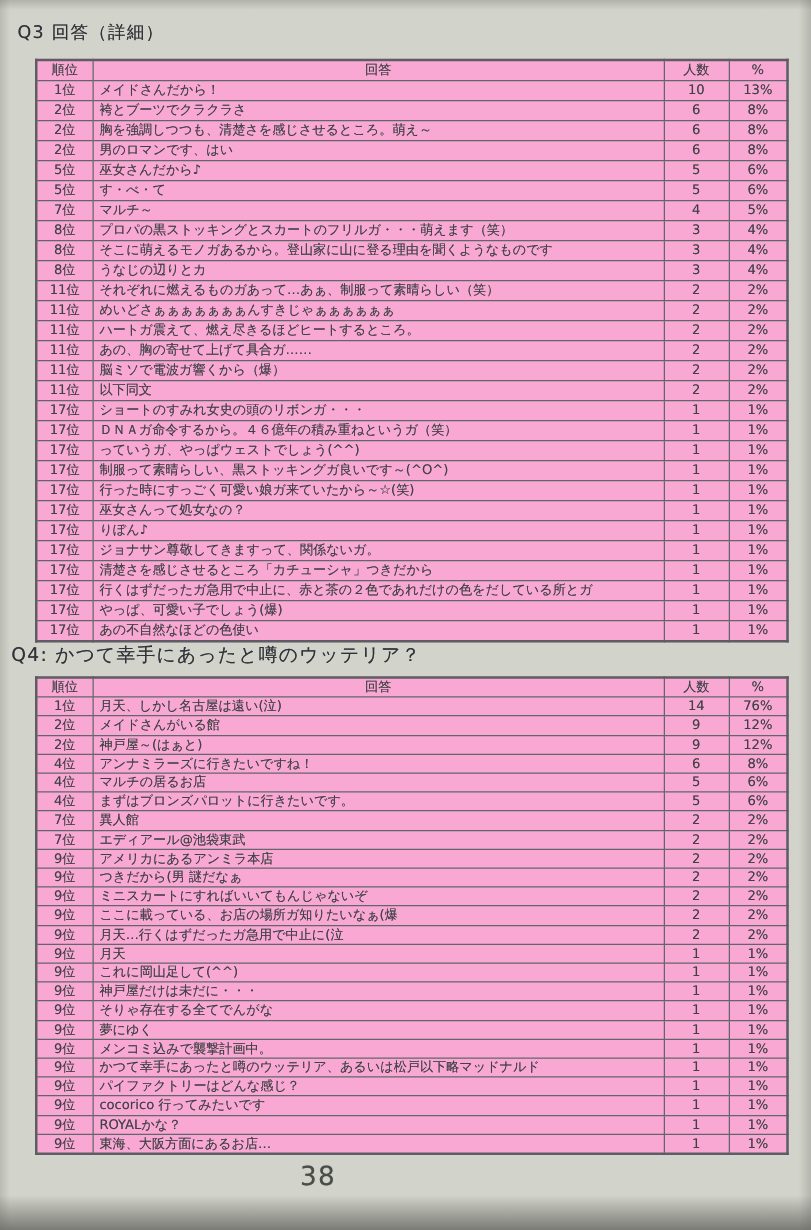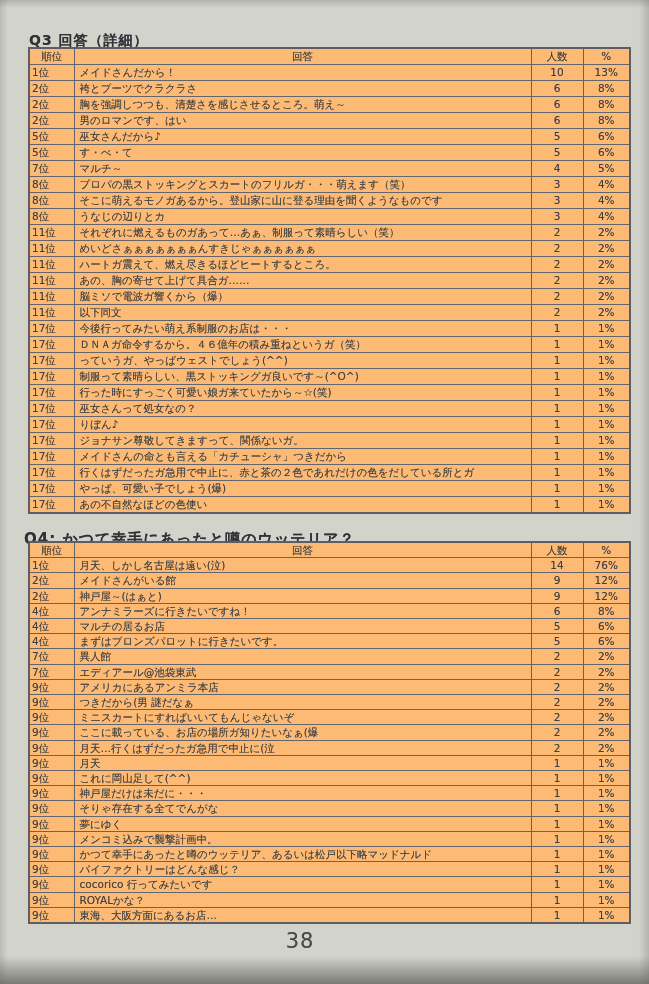--- a/index.html
+++ b/index.html
@@ -7,60 +7,60 @@
     width:649px;height:984px;
     background:#d2d3cb;
     font-family:"DejaVu Sans",sans-serif;
     color:#3d3f43;
     position:relative;
     overflow:hidden;
   }
   .page{position:absolute;inset:0;}
   .heading{
     position:absolute;
-    margin:16px;
-    font-weight:bold;
+    margin:1px;
+    font-weight:normal;
     color:#303237;
     letter-spacing:1px;
     text-shadow:0 0 0.5px rgba(48,50,55,.65);
     white-space:nowrap;
   }
   .q3-heading{left:13px;top:16px;font-size:14px;}
   .q4-heading{left:8px;top:514px;font-size:15px;}
   table{
     border-collapse:collapse;
     table-layout:fixed;
     width:601px;
-    background:#fdba74;
+    background:#f9a8d4;
     position:absolute;
     left:28px;
     padding-left:16px;
   }
   .q3-table{top:47px;}
   .q4-table{top:541px;}
   table{border:2px solid #5c5e63;}
   th,td{
     border:1px solid #63656b;
     font-size:10.5px;
     font-weight:normal;
     padding:0 5px;
     overflow:hidden;
     white-space:nowrap;
     color:#3f4145;
     text-shadow:0 0 0.5px rgba(63,65,69,.55);
   }
   th{text-align:center;padding:0 2px;}
   .q3-table th,.q3-table td{height:15px;line-height:15px;}
   .q4-table th,.q4-table td{height:14.2px;line-height:14.2px;}
-  td.c-rank{padding:0 2px;}
+  td.c-rank{text-align:center;padding:0 2px;}
   td.c-count,td.c-pct{text-align:center;padding:0 2px;}
   .page-number{
     position:absolute;
     left:240px;top:929px;width:120px;
-    text-align:center;
+    text-align:left;
     font-size:21px;
     color:#4a4d47;
     letter-spacing:1px;
     text-shadow:0 0 0.6px rgba(74,77,71,.6);
   }
   .shadow{position:absolute;pointer-events:none;}
   .shadow-bottom{left:0;right:0;bottom:0;height:28px;
     background:linear-gradient(to bottom,rgba(100,101,95,0),rgba(100,101,95,.8));}
   .shadow-top{left:0;right:0;top:0;height:8px;
     background:linear-gradient(to top,rgba(100,101,95,0),rgba(100,101,95,.3));}
@@ -184,21 +184,21 @@
         <td class="c-pct">2%</td>
       </tr>
         <tr>
         <td class="c-rank">11位</td>
         <td class="c-answer">以下同文</td>
         <td class="c-count">2</td>
         <td class="c-pct">2%</td>
       </tr>
         <tr>
         <td class="c-rank">17位</td>
-        <td class="c-answer">今後行ってみたい萌え系制服のお店は・・・</td>
+        <td class="c-answer">ショートのすみれ女史の頭のリボンガ・・・</td>
         <td class="c-count">1</td>
         <td class="c-pct">1%</td>
       </tr>
         <tr>
         <td class="c-rank">17位</td>
         <td class="c-answer">ＤＮＡガ命令するから。４６億年の積み重ねというガ（笑）</td>
         <td class="c-count">1</td>
         <td class="c-pct">1%</td>
       </tr>
         <tr>
@@ -232,21 +232,21 @@
         <td class="c-pct">1%</td>
       </tr>
         <tr>
         <td class="c-rank">17位</td>
         <td class="c-answer">ジョナサン尊敬してきますって、関係ないガ。</td>
         <td class="c-count">1</td>
         <td class="c-pct">1%</td>
       </tr>
         <tr>
         <td class="c-rank">17位</td>
-        <td class="c-answer">メイドさんの命とも言える「カチューシャ」つきだから</td>
+        <td class="c-answer">清楚さを感じさせるところ「カチューシャ」つきだから</td>
         <td class="c-count">1</td>
         <td class="c-pct">1%</td>
       </tr>
         <tr>
         <td class="c-rank">17位</td>
         <td class="c-answer">行くはずだったガ急用で中止に、赤と茶の２色であれだけの色をだしている所とガ</td>
         <td class="c-count">1</td>
         <td class="c-pct">1%</td>
       </tr>
         <tr>

